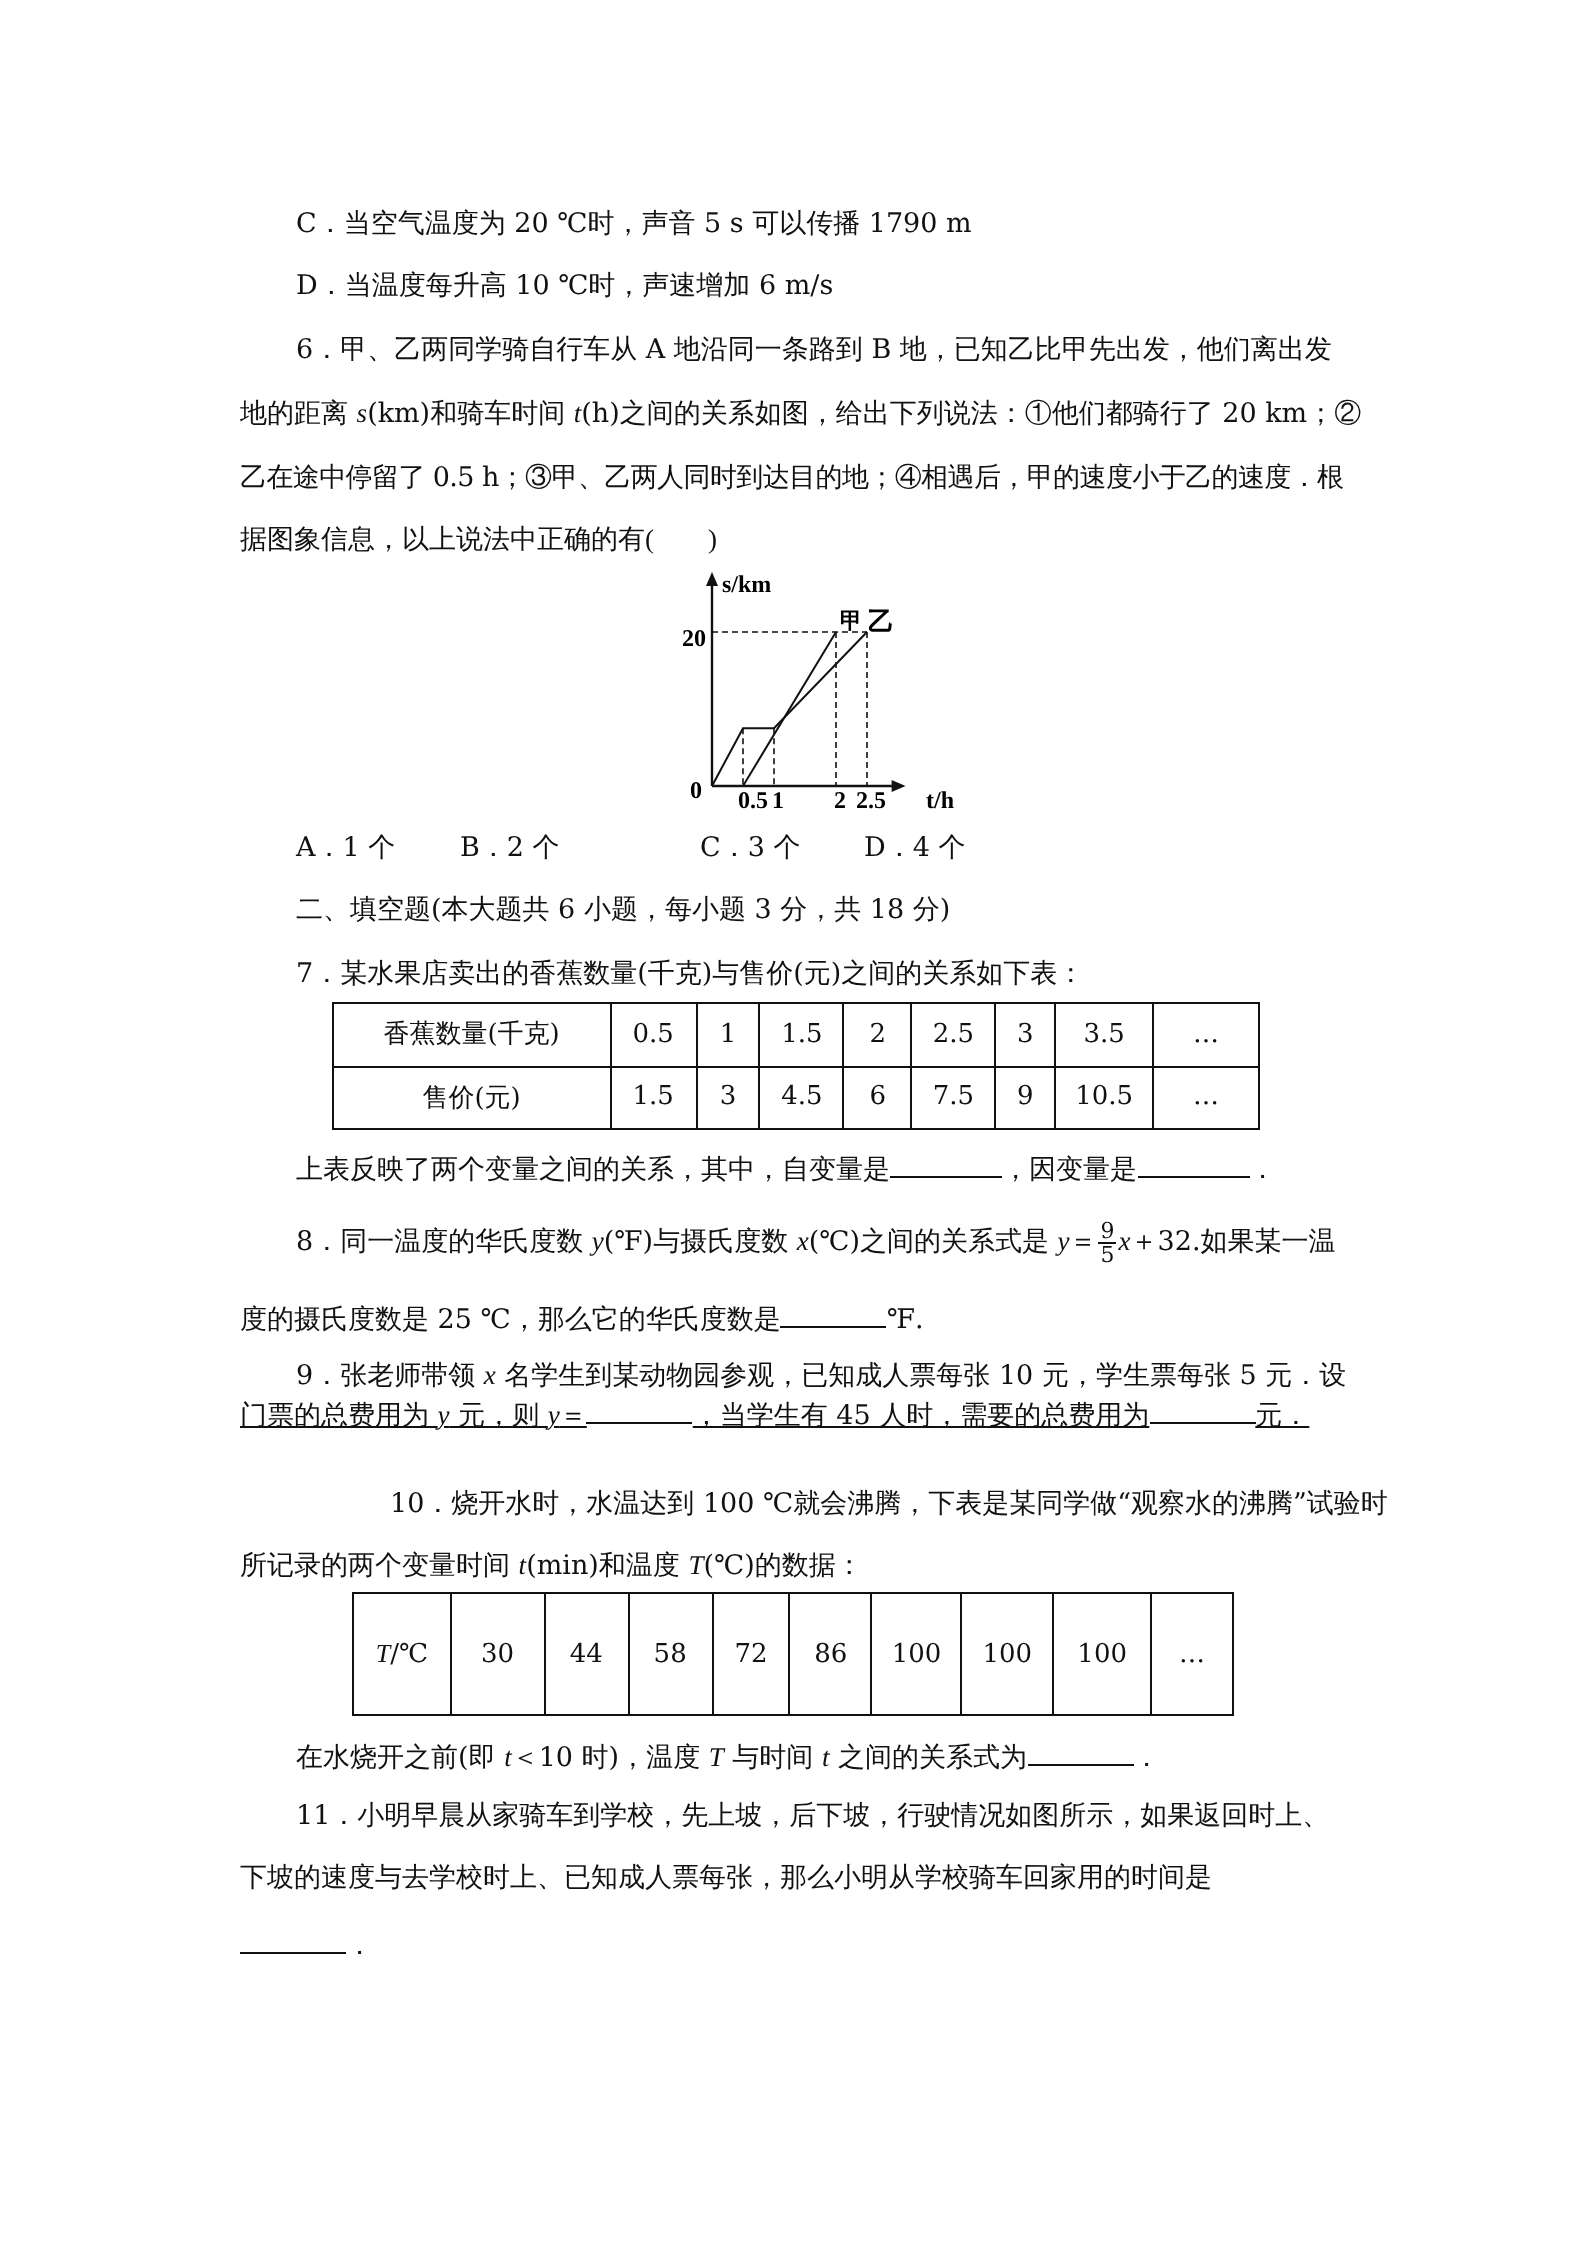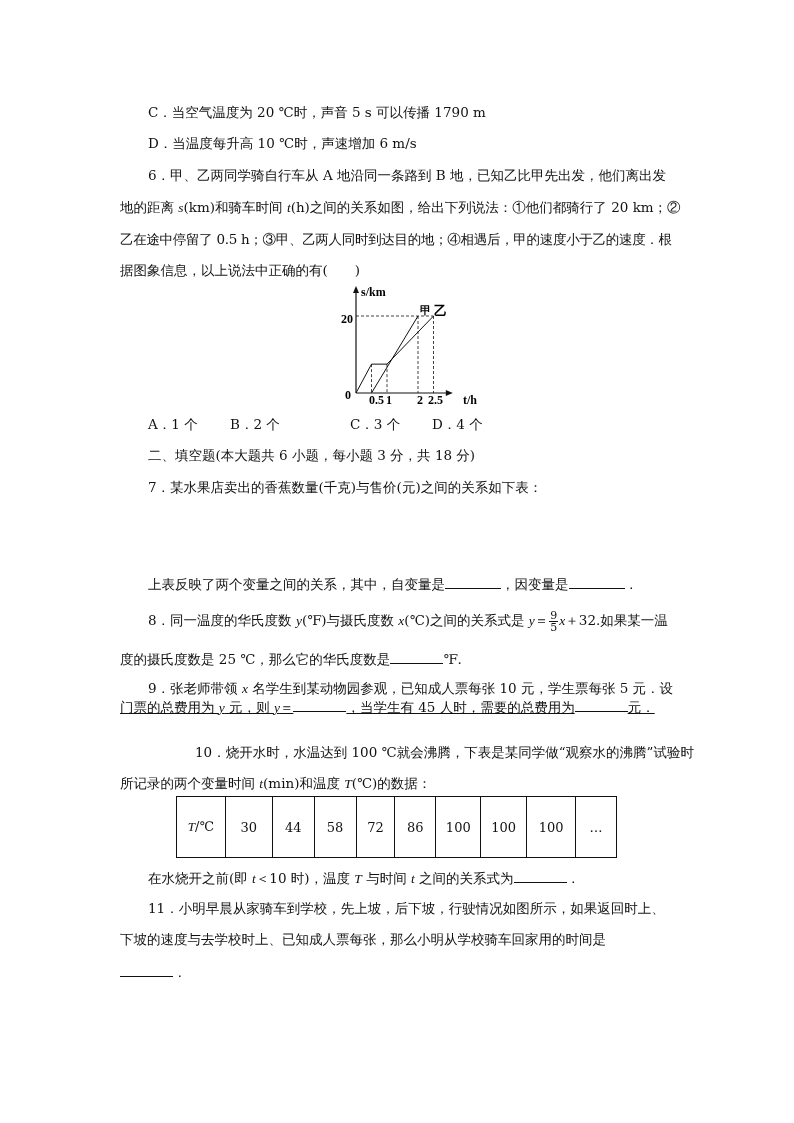--- a/index.html
+++ b/index.html
@@ -20,21 +20,21 @@
 <body>
 
 <div class="line" style="left:148px;top:104px;">C．当空气温度为 20 ℃时，声音 5 s 可以传播 1790 m</div>
 <div class="line" style="left:148px;top:135px;">D．当温度每升高 10 ℃时，声速增加 6 m/s</div>
 
 <div class="line" style="left:148px;top:167px;">6．甲、乙两同学骑自行车从 A 地沿同一条路到 B 地，已知乙比甲先出发，他们离出发</div>
 <div class="line" style="left:120px;top:199px;">
   <span>地的距离 </span><span class="it">s</span><span>(km)和骑车时间 </span><span class="it">t</span><span>(h)之间的关系如图，给出下列说法：①他们都骑行了 20 km；②</span>
 </div>
 <div class="line" style="left:120px;top:231px;letter-spacing:-0.3px;">乙在途中停留了 0.5 h；③甲、乙两人同时到达目的地；④相遇后，甲的速度小于乙的速度．根</div>
-<div class="line" style="left:120px;top:262px;">据图象信息，以上说法中正确的有(　　)</div>
+<div class="line" style="left:120px;top:262px;font-family:Liberation Serif, serif;">据图象信息，以上说法中正确的有(　　)</div>
 
 <svg id="graph" width="150" height="125">
   <g id="graph-layer">
       <line x1="21" y1="110" x2="21" y2="6" stroke="#111" stroke-width="1.2"></line>
       <polygon points="18,10 21,3 24,10" fill="#111"></polygon>
       <line x1="21" y1="110" x2="113.8" y2="110" stroke="#111" stroke-width="1.2"></line>
       <polygon points="110.8,107 117.8,110 110.8,113" fill="#111"></polygon>
       <polyline points="21,110 36.5,81.125 52,81.125 98.5,33" fill="none" stroke="#111" stroke-width="1"></polyline>
       <polyline points="36.5,110 83,33" fill="none" stroke="#111" stroke-width="1"></polyline>
       <line x1="21" y1="33" x2="98.5" y2="33" stroke="#111" stroke-width="0.8" stroke-dasharray="3,2"></line>
@@ -68,20 +68,42 @@
       <col style="width:43px">
       <col style="width:32px">
       <col style="width:42px">
       <col style="width:34px">
       <col style="width:42px">
       <col style="width:30px">
       <col style="width:49px">
       <col style="width:53px">
     </colgroup>
   <tbody id="q7-tbody">
+      <tr>
+        <td>香蕉数量(千克)</td>
+        <td>0.5</td>
+        <td>1</td>
+        <td>1.5</td>
+        <td>2</td>
+        <td>2.5</td>
+        <td>3</td>
+        <td>3.5</td>
+        <td>…</td>
+      </tr>
+      <tr>
+        <td>售价(元)</td>
+        <td>1.5</td>
+        <td>3</td>
+        <td>4.5</td>
+        <td>6</td>
+        <td>7.5</td>
+        <td>9</td>
+        <td>10.5</td>
+        <td>…</td>
+      </tr>
     </tbody>
 </table>
 <div class="line" style="left:148px;top:574px;">
   <span>上表反映了两个变量之间的关系，其中，自变量是</span><span class="blank" style="width:56px;"></span><span>，因变量是</span><span class="blank" style="width:56px;"></span><span>．</span>
 </div>
 
 <div class="line" style="left:148px;top:610px;">
   <span>8．同一温度的华氏度数 </span><span class="it">y</span><span>(℉)与摄氏度数 </span><span class="it">x</span><span>(℃)之间的关系式是 </span><span class="it">y</span><span>＝</span><span class="frac"><span class="num">9</span><span>5</span></span><span class="it">x</span><span>＋32.如果某一温</span>
 </div>
 <div class="line" style="left:120px;top:649px;">

